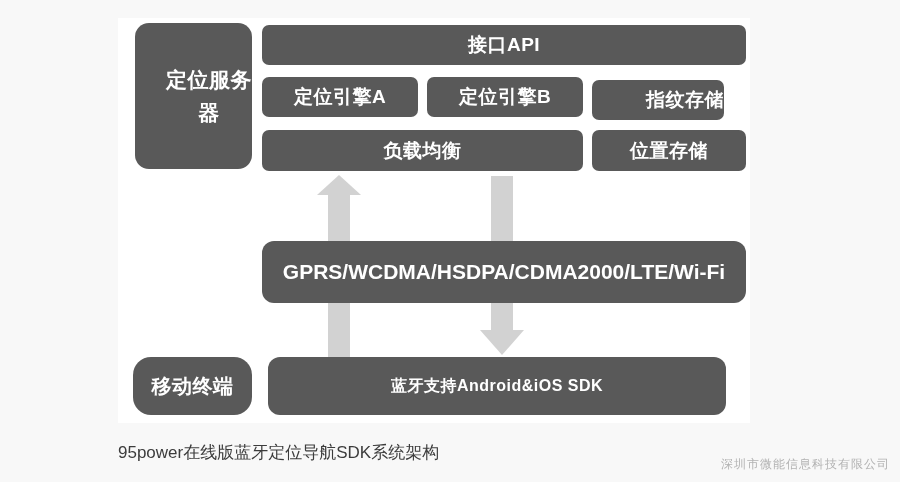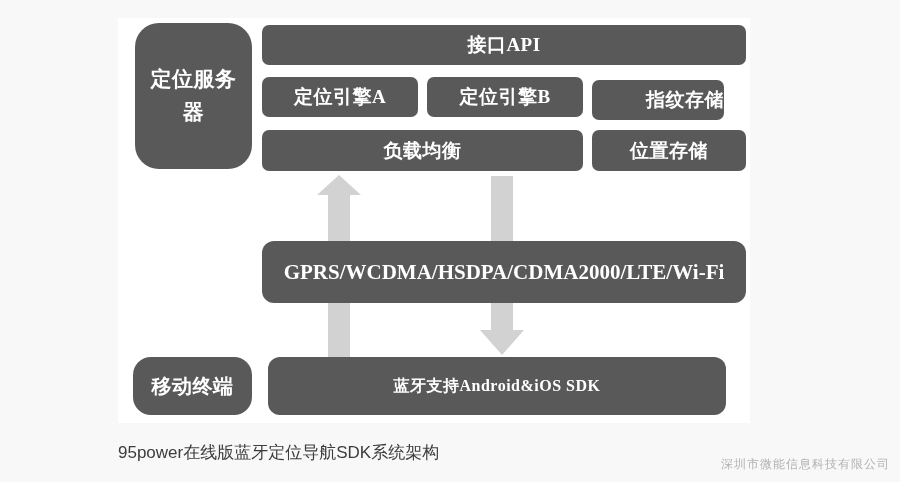--- a/index.html
+++ b/index.html
@@ -14,28 +14,28 @@
     position:relative;overflow:hidden;
   }
   .stage{position:absolute;left:0;top:0;width:900px;height:482px;}
   .panel{
     position:absolute;left:118px;top:18px;width:632px;height:405px;
     background:var(--panel-bg);z-index:0;
   }
   .node{
     position:absolute;background:var(--box);color:var(--box-text);
     display:flex;align-items:center;justify-content:center;text-align:center;
-    font-family:Liberation Serif, serif;font-weight:bold;
+    font-family:Liberation Sans, sans-serif;font-weight:bold;
     z-index:2;letter-spacing:0.5px;
   }
   .r-small{border-radius:7px;}
   .r-mid{border-radius:12px;justify-content:center;}
   .r-big{border-radius:18px;}
-  .server{left:135px;top:23px;width:117px;height:146px;border-radius:24px;
-          font-size:21px;line-height:33px;}
+  .server{left:135px;top:23px;width:117px;height:146px;border-radius:14px;
+          font-size:21px;line-height:33px;justify-content:flex-end;}
   .api{left:262px;top:25px;width:484px;height:40px;font-size:19px;}
   .engine-a{left:262px;top:77px;width:156px;height:40px;font-size:19px;}
   .engine-b{left:427px;top:77px;width:156px;height:40px;font-size:19px;}
   .fingerprint{left:592px;top:80px;width:132px;height:40px;font-size:19px;justify-content:flex-end;}
   .load-balance{left:262px;top:130px;width:321px;height:41px;font-size:19px;}
   .location-store{left:592px;top:130px;width:154px;height:41px;font-size:19px;text-align:center;}
   .channel{left:133px;top:243px;width:119px;height:59px;font-size:20px;}
   .gprs{left:262px;top:241px;width:484px;height:62px;font-size:21px;letter-spacing:0;}
   .terminal{left:133px;top:357px;width:119px;height:58px;font-size:20px;}
   .bluetooth{left:268px;top:357px;width:458px;height:58px;font-size:16px;}

